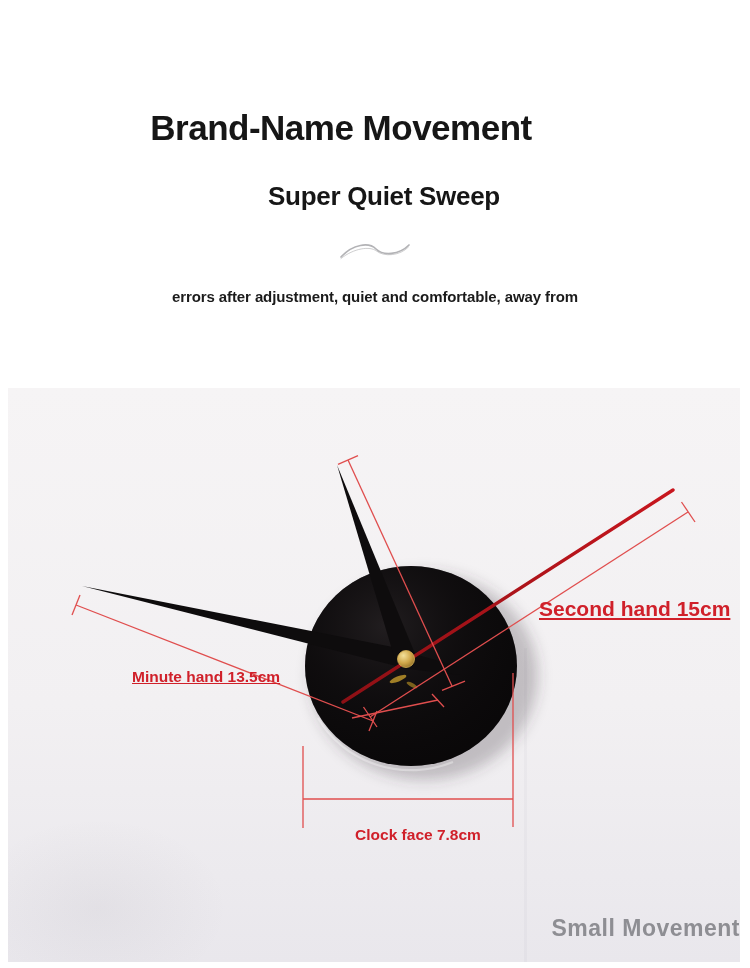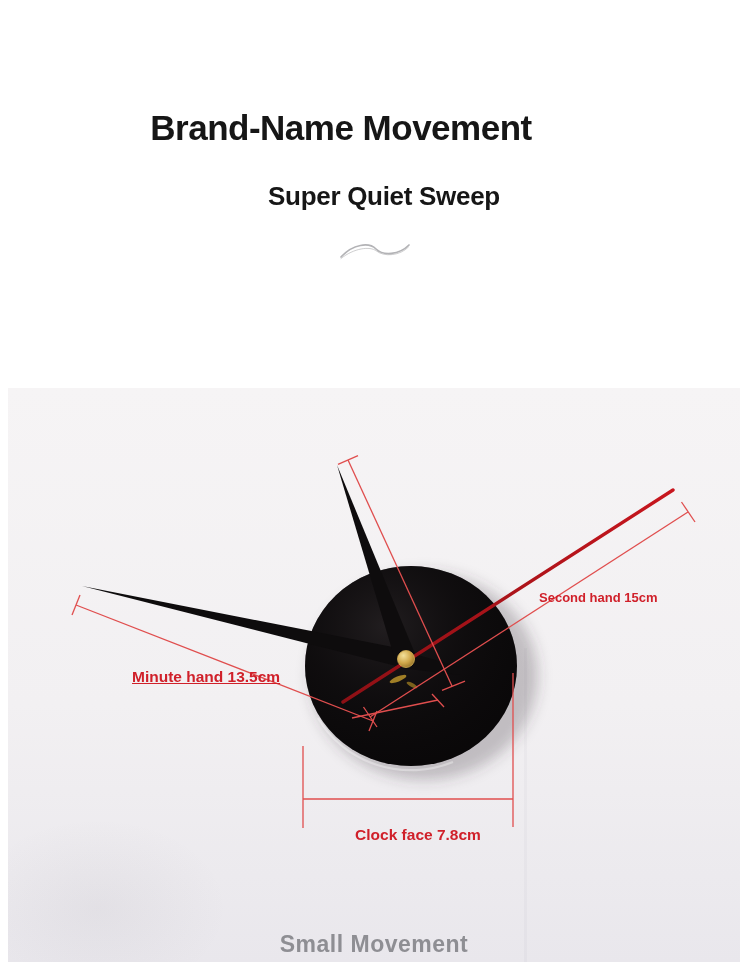--- a/index.html
+++ b/index.html
@@ -38,45 +38,46 @@
   .photo-shade{
     position:absolute;left:-40px;top:430px;width:260px;height:180px;
     background:radial-gradient(closest-side,rgba(70,65,80,0.05),rgba(70,65,80,0));
   }
   .art{position:absolute;left:0;top:0;}
 
   .ann{
     position:absolute;font-weight:700;white-space:nowrap;
   }
   .ann-hour{left:385px;top:113px;font-size:17px;line-height:24px;white-space:normal;width:130px;text-align:left;}
-  .ann-second{left:531px;top:202px;font-size:13px;}
+  .ann-second{left:531px;top:209px;font-size:21px;text-decoration:underline;}
   .ann-minute{left:124px;top:280px;font-size:15.5px;text-decoration:underline;}
   .ann-face{left:0;top:438px;width:820px;text-align:center;font-size:15.5px;}
   .caption{
-    position:absolute;left:0;top:543px;width:732px;text-align:center;
+    position:absolute;left:0;top:527px;width:732px;text-align:right;
     font-size:23px;font-weight:700;letter-spacing:0.5px;
   }
 </style>
 </head>
 <body>
 
 <div class="page">
 
   <div class="header">
     <h1 class="title" style="color: rgb(22, 22, 22);">Brand-Name Movement</h1>
     <h2 class="subtitle" style="color: rgb(22, 22, 22);">Super Quiet Sweep</h2>
 
     <svg class="squiggle" viewBox="0 0 76 24" fill="none">
       <g fill="none" stroke-linecap="round" stroke="#b3b3b6">
         <path d="M4,17 C16,4 32,2 39,9 C46,16 62,15 72,5" stroke-width="1.7"></path>
         <path d="M4,18.5 C17,8 33,6 39.5,11 C47,17 63,16 71.5,7" stroke-width="1" opacity="0.65"></path>
       </g>
     </svg>
 
     <div class="desc">
+      <div>errors after adjustment, quiet and comfortable, away from</div>
     </div>
   </div>
 
   <div class="photo">
     <div class="photo-seam"></div>
     <div class="photo-shade"></div>
 
     <svg class="art" width="732" height="574" viewBox="0 0 732 574">
       <defs>
         <radialGradient id="discGloss" cx="0.38" cy="0.3" r="0.85">

